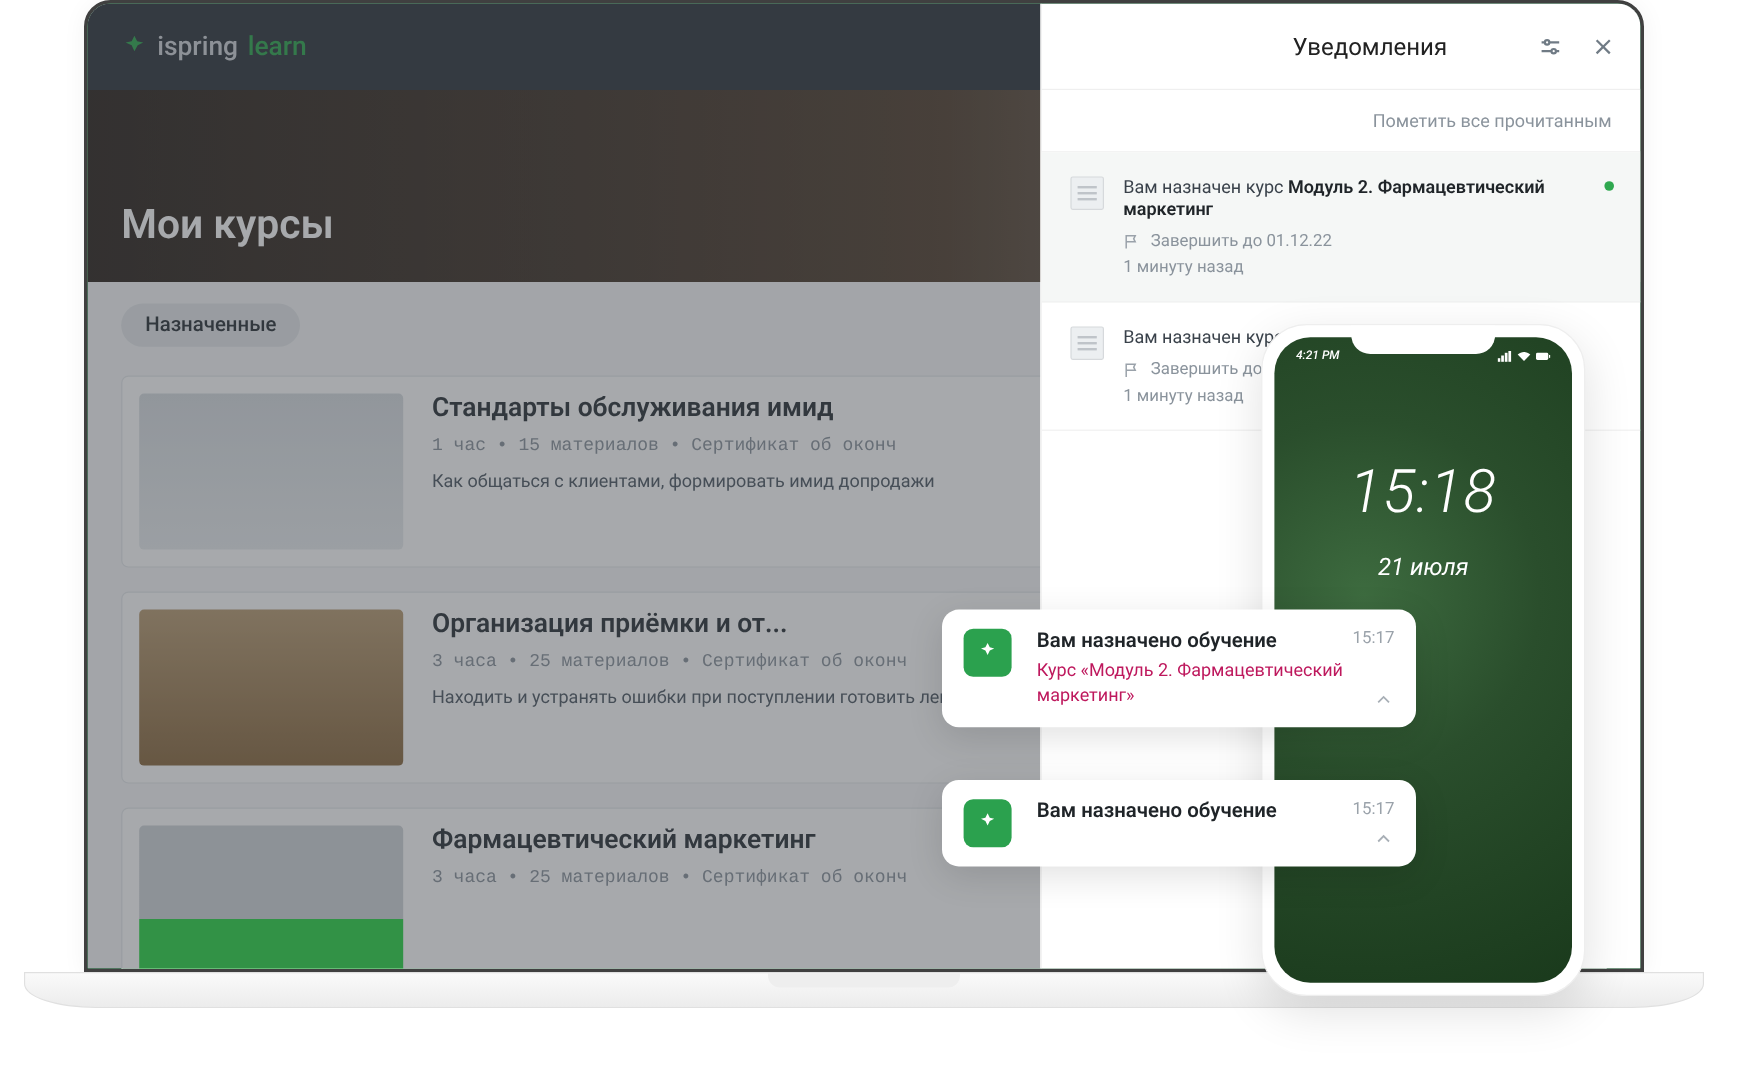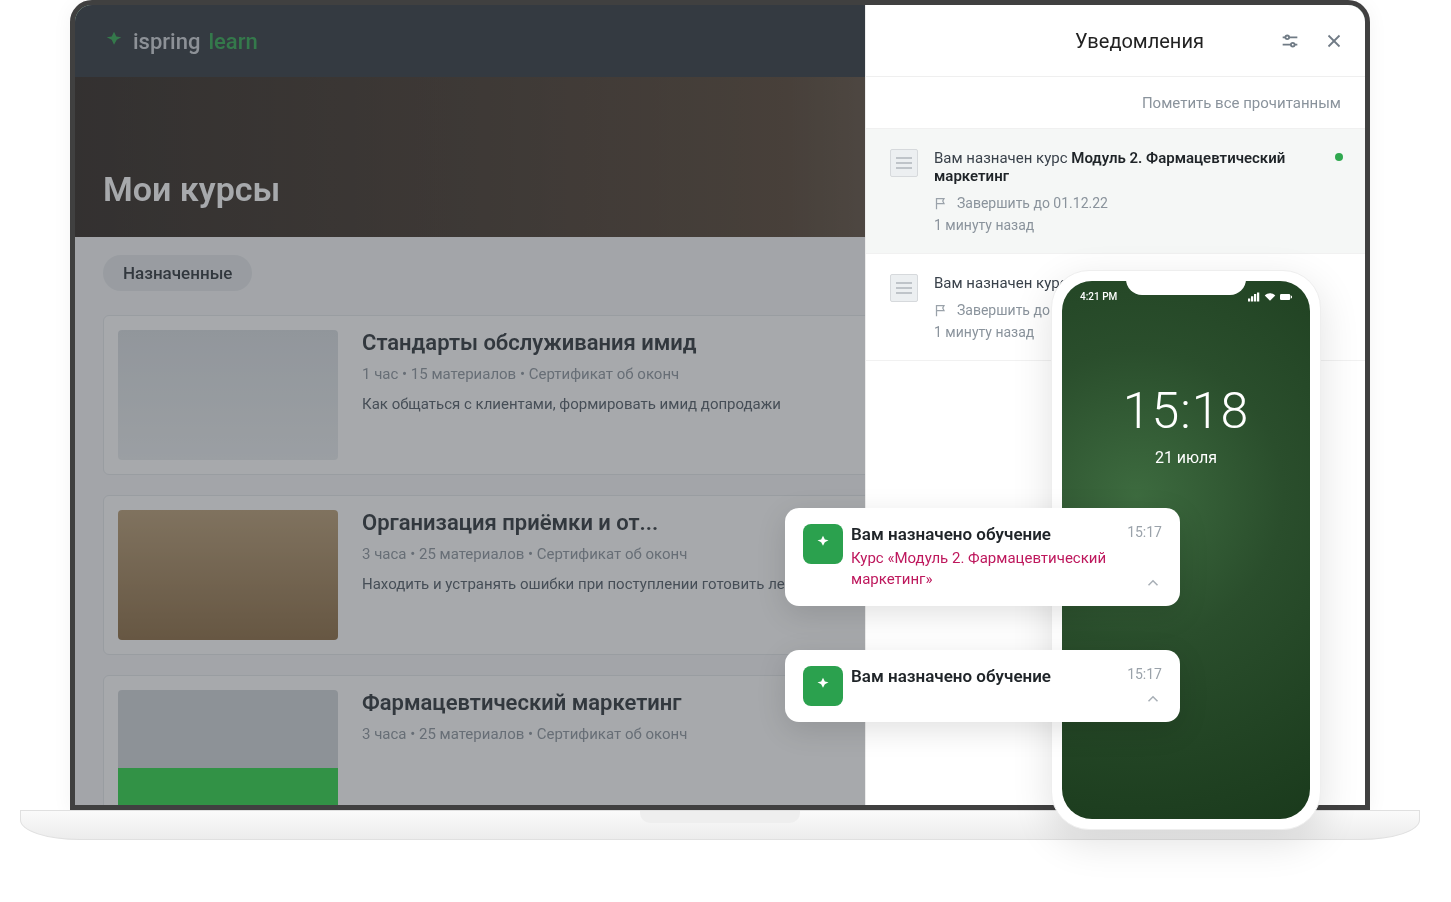--- a/index.html
+++ b/index.html
@@ -19,21 +19,21 @@
   top: 0;
   width: 1400px;
   height: 875px;
 }
 .laptop-screen {
   width: 1300px;
   height: 810px;
   margin: 0 auto;
   background: #15803d;
   border-radius: 22px 22px 0 0;
-  border: 5px solid #404040;
+  border: 3px solid #404040;
   overflow: hidden;
   box-shadow: 0 2px 20px rgba(0,0,0,0.05);
   position: relative;
 }
 .laptop-base {
   width: 1400px;
   height: 30px;
   background: linear-gradient(#fafafa,#ececec);
   border-radius: 0 0 60px 60px / 0 0 20px 20px;
   border: 1px solid #e0e0e0;
@@ -132,21 +132,21 @@
 .course-thumb {
   width:220px;
   height:130px;
   border-radius:4px;
   flex-shrink:0;
 }
 .thumb-1 { background:linear-gradient(#d8dde1,#e9edef);}
 .thumb-2 { background:linear-gradient(#b89c73,#8a6a40);}
 .thumb-3 { background:linear-gradient(#d0d5d9 60%, #2bd646 60%);}
 .course-info h3 { font-size:22px; color:#2b3238; font-weight:600; margin-bottom:10px;}
-.course-meta { font-size:15px; color:#8b949d; margin-bottom:10px;}
+.course-meta { font-size:15px; color:#8b949d; margin-bottom:10px;font-family:Liberation Mono, monospace;}
 .course-desc { font-size:15px; color:#4f5a64; line-height:1.5;}
 
 
 .notif-panel {
   position:absolute;
   right:0;
   top:0;
   bottom:0;
   width:500px;
   background:#fff;
@@ -217,20 +217,21 @@
   right:130px;
   top:270px;
   width:270px;
   height:560px;
   background:#fff;
   border-radius:38px;
   box-shadow:0 12px 40px rgba(0,0,0,0.12);
   border:1px solid #eee;
   overflow:hidden;
   z-index:30;
+  font-style:italic;
 }
 .phone-notch {
   position:absolute;
   top:0; left:50%;
   transform:translateX(-50%);
   width:120px; height:24px;
   background:#fff;
   border-radius:0 0 16px 16px;
   z-index:5;
 }
@@ -251,38 +252,38 @@
   font-weight:500;
 }
 .phone-status-right { display:flex; gap:4px; align-items:center;}
 .sig-icon, .wifi-icon, .batt-icon { width:12px; height:10px; }
 .phone-clock {
   text-align:center;
   color:#fff;
   margin-top:80px;
 }
 .phone-time { font-size:50px; font-weight:300; letter-spacing:1px;}
-.phone-date { font-size:16px; margin-top:8px; font-weight:400;}
+.phone-date { font-size:20px; margin-top:20px; font-weight:400;}
 
 
 .push-stack {
   position:absolute;
   z-index:40;
   left:785px;
   width:395px;
 }
 .push-1 { top:508px; }
 .push-2 { top:650px; }
 .push-card {
   background:#fff;
   border-radius:14px;
   box-shadow:0 8px 30px rgba(0,0,0,0.12);
   padding:16px 18px;
   display:flex;
-  gap:8px;
+  gap:21px;
   align-items:flex-start;
   position:relative;
 }
 .push-icon {
   width:40px; height:40px;
   border-radius:8px;
   background:#2ba14e;
   display:flex;
   align-items:center;
   justify-content:center;

